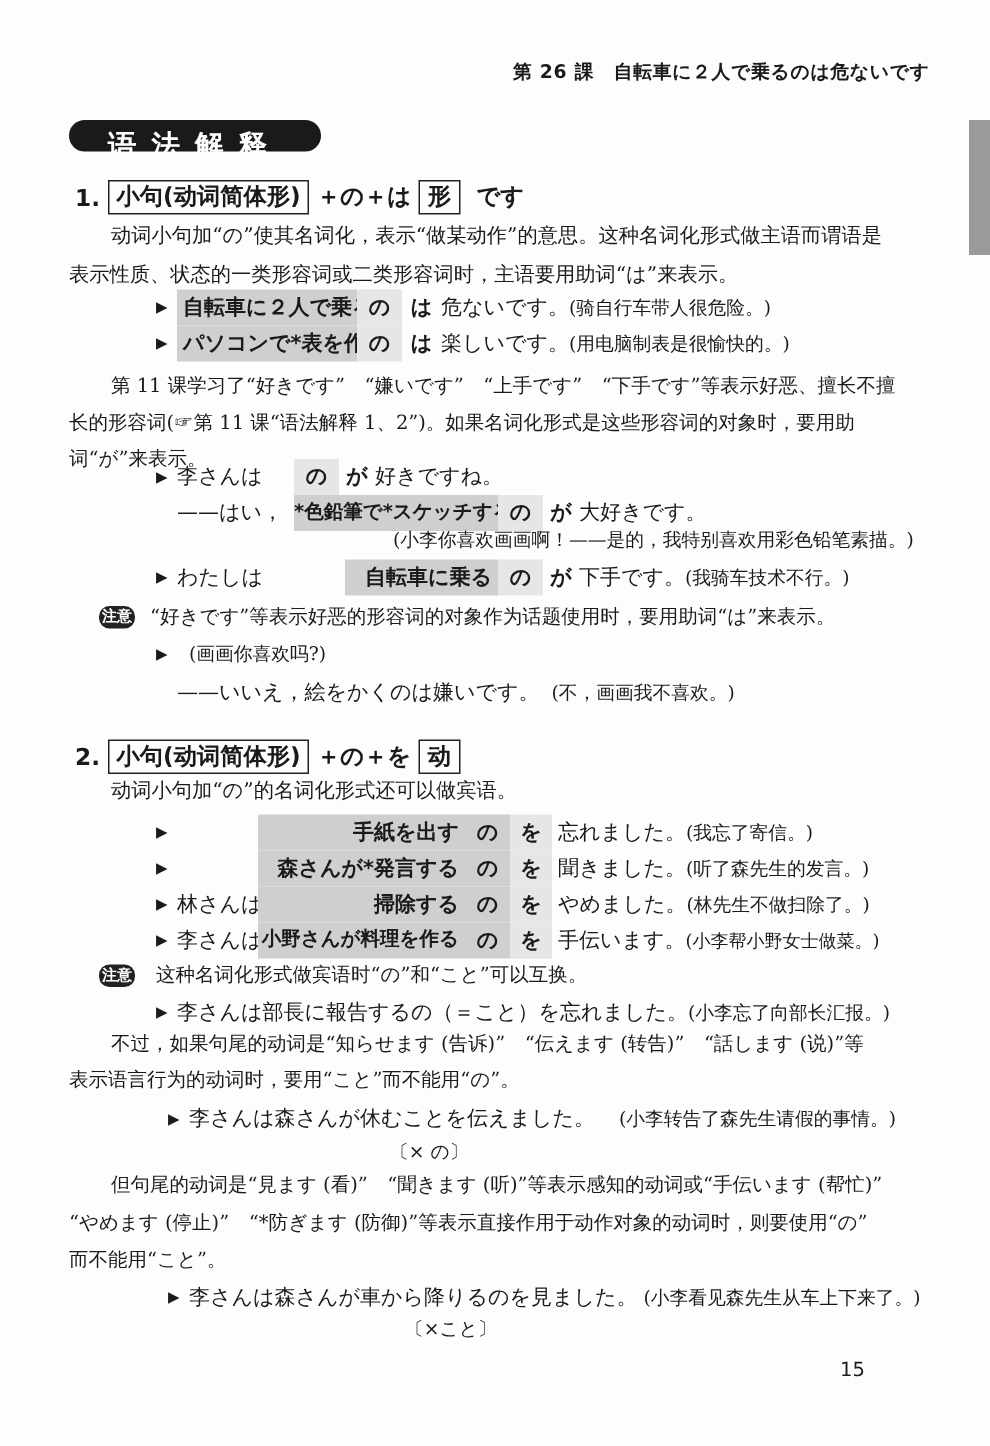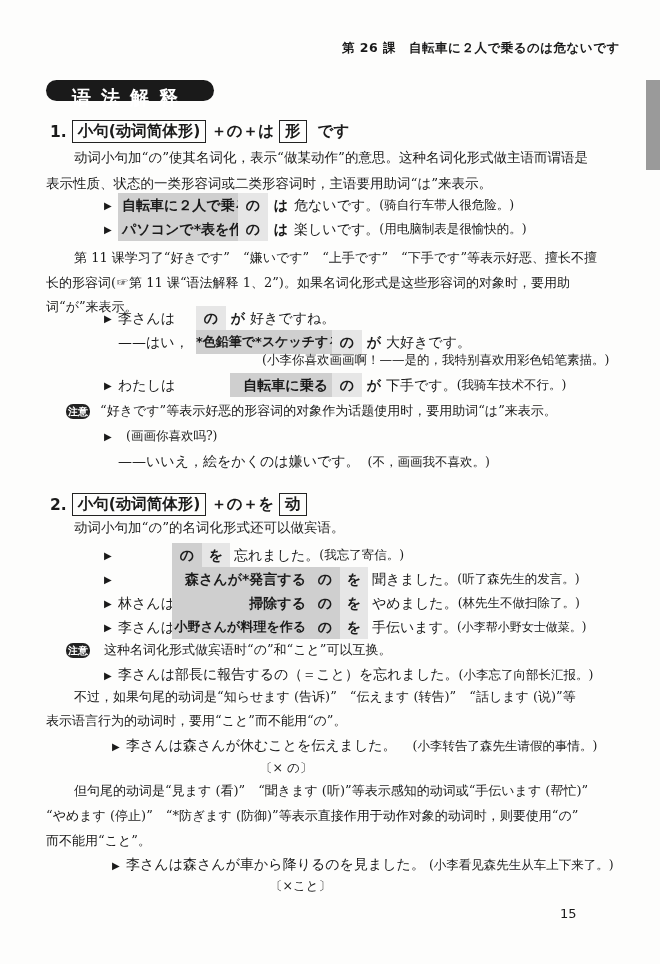--- a/index.html
+++ b/index.html
@@ -108,20 +108,21 @@
   <span>2.</span>
   <span class="box">小句(动词简体形)</span>
   <span>＋の＋を</span>
   <span class="box">动</span>
 </div>
 <div class="abs para" style="left:74px;top:514px;text-align:center;">动词小句加“の”的名词化形式还可以做宾语。</div>
 
 <div class="row sans" style="left:104px;top:543px;">
   <span class="bullet">▶</span>
   <span class="cell" style="width:54px"></span>
+  <span class="cell shade bold" style="width:134px;text-align:right;padding-right:4px">手紙を出す</span>
   <span class="cell shade bold" style="width:30px;text-align:center">の</span>
   <span class="cell shade2 bold" style="width:28px;text-align:center">を</span>
   <span class="cell" style="margin-left:4px">忘れました。</span>
   <span class="cell" style="font-size:12.5px;font-family:'DejaVu Serif',serif">(我忘了寄信。)</span>
 </div>
 <div class="row sans" style="left:104px;top:567px;">
   <span class="bullet">▶</span>
   <span class="cell" style="width:54px"></span>
   <span class="cell shade bold" style="width:134px;text-align:right;padding-right:4px">森さんが*発言する</span>
   <span class="cell shade bold" style="width:30px;text-align:center">の</span>

